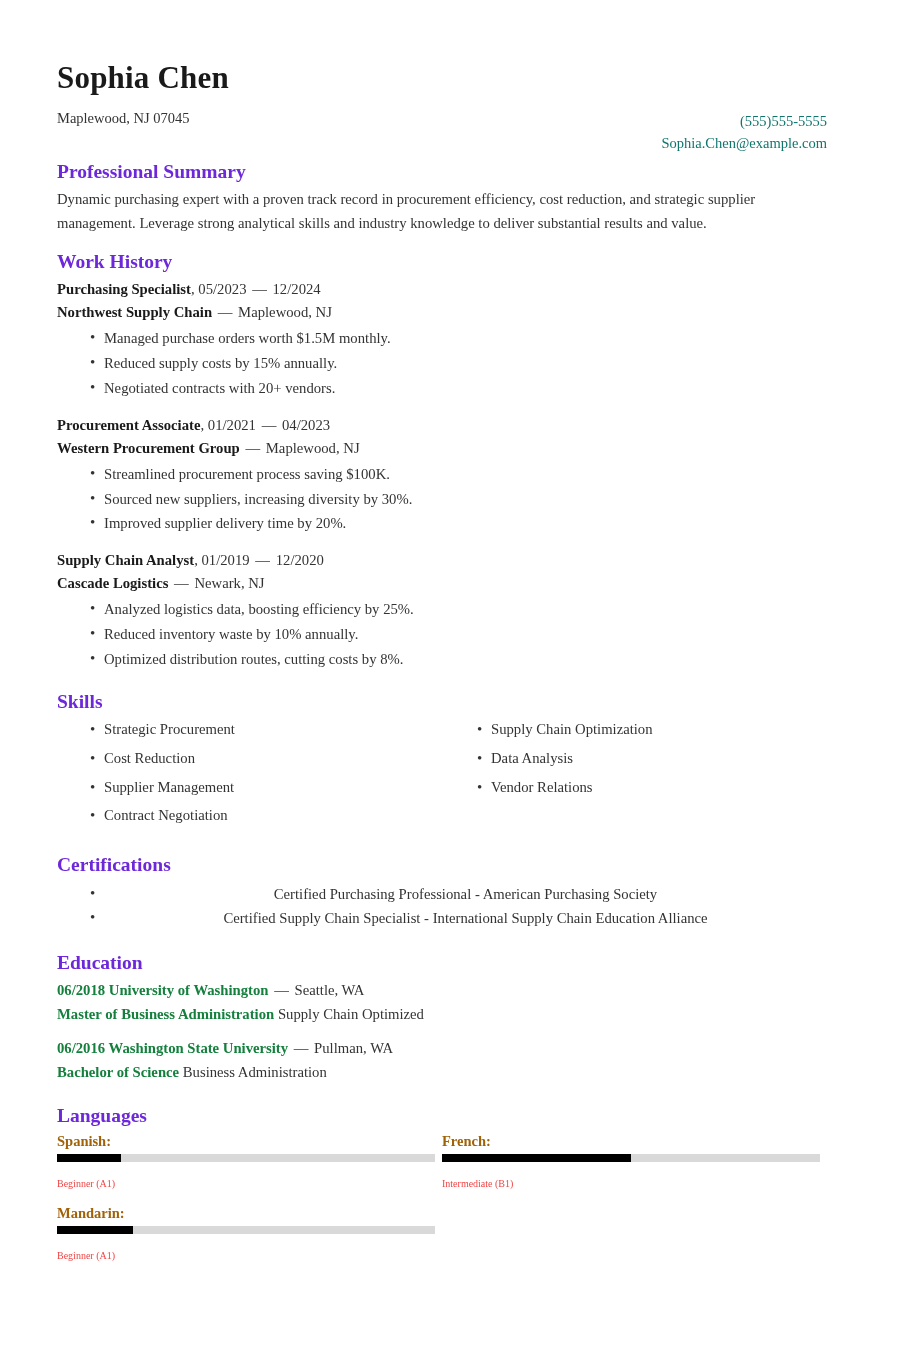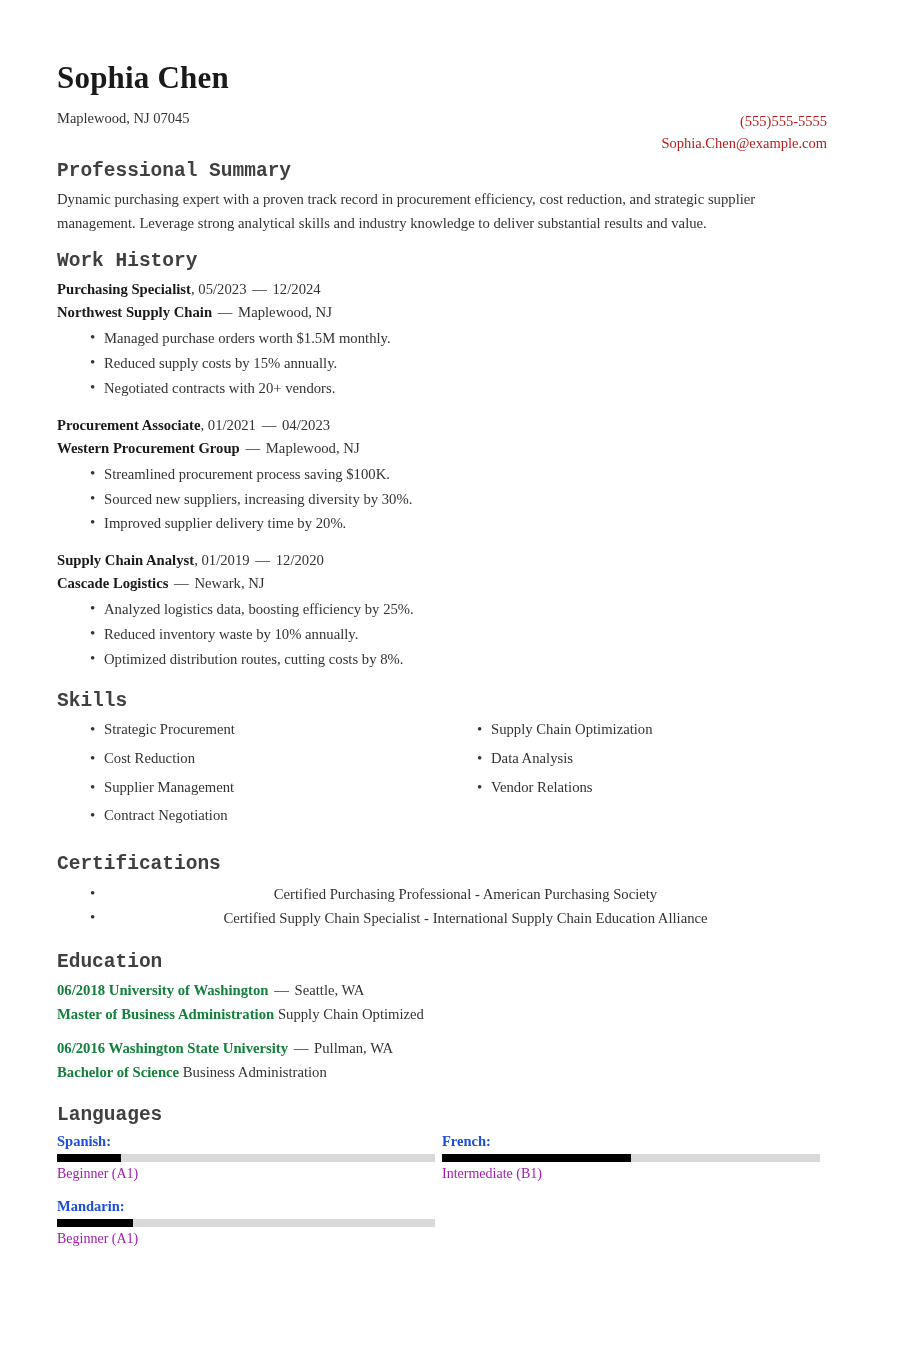--- a/index.html
+++ b/index.html
@@ -41,34 +41,33 @@
     top: 0;
     font-size: 14.5px;
     color: #333333;
   }
   .contact-right {
     position: absolute;
     right: 0;
     top: 0;
     text-align: right;
     font-size: 14.5px;
-    color: #b91c1c;
+    color: #0f766e;
     line-height: 1.55;
   }
   .contact-right div { white-space: nowrap; }
 
   
   .section { margin-top: 4px; }
   .section-title {
     font-size: 19.5px;
     font-weight: bold;
-    color: #404040;
+    color: #6d28d9;
     margin: 0 0 5px 0;
     line-height: 1.2;
-    font-family: Liberation Mono, monospace;
   }
 
   .summary-text {
     font-size: 14.7px;
     line-height: 1.62;
     color: #333333;
     margin: 0;
     max-width: 790px;
   }
 
@@ -157,41 +156,41 @@
   .lang-item {
     width: 50%;
     box-sizing: border-box;
     margin-bottom: 16px;
   }
   .lang-item.left { padding-right: 22px; }
   .lang-item.right { padding-left: 0px; }
   .lang-name {
     font-size: 14.5px;
     font-weight: bold;
-    color: #1d4ed8;
+    color: #a16207;
     margin-bottom: 4px;
   }
   .lang-bar-track {
     position: relative;
     width: 378px;
     height: 8px;
     background: #d9d9d9;
     overflow: hidden;
   }
   .lang-bar-fill {
     position: absolute;
     left: 0;
     top: 0;
     height: 100%;
     background: #000000;
   }
   .lang-level {
-    font-size: 14px;
-    color: #a21caf;
-    margin-top: 4px;
+    font-size: 10px;
+    color: #ef4444;
+    margin-top: 16px;
   }
 
   .sp-wh { margin-top: 14px; }
   .sp-sk { margin-top: 18px; }
   .sp-ce { margin-top: 20px; }
   .sp-ed { margin-top: 20px; }
   .sp-la { margin-top: 20px; }
 </style>
 </head>
 <body>

